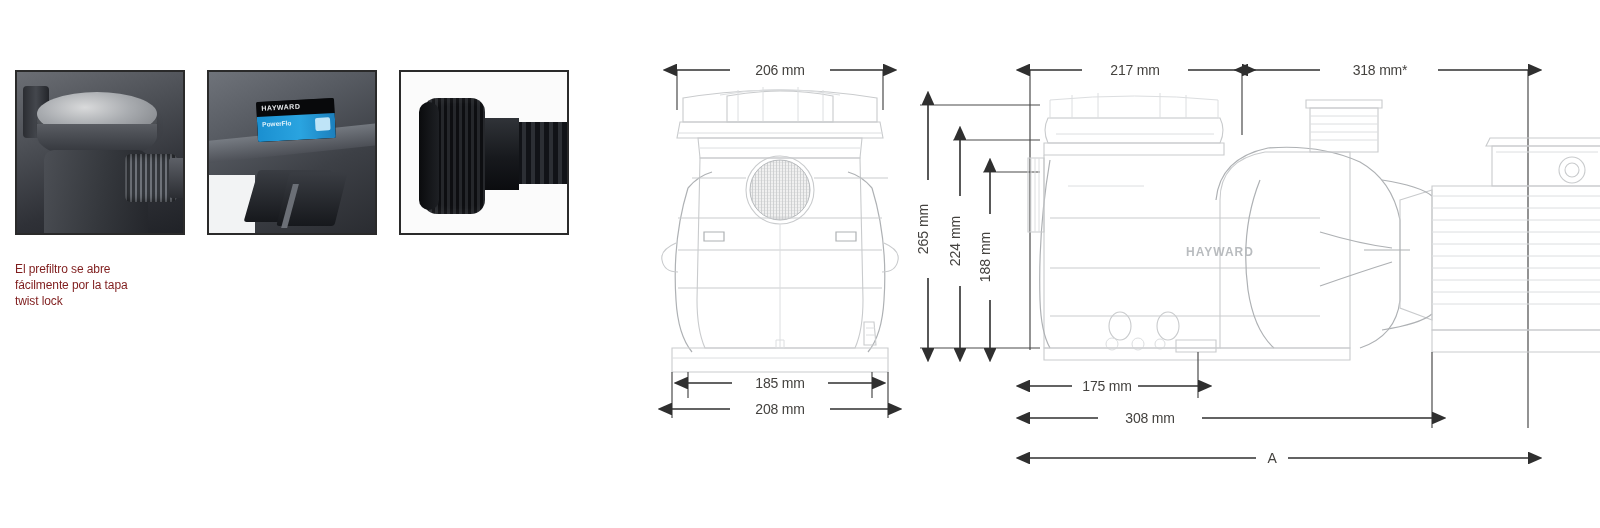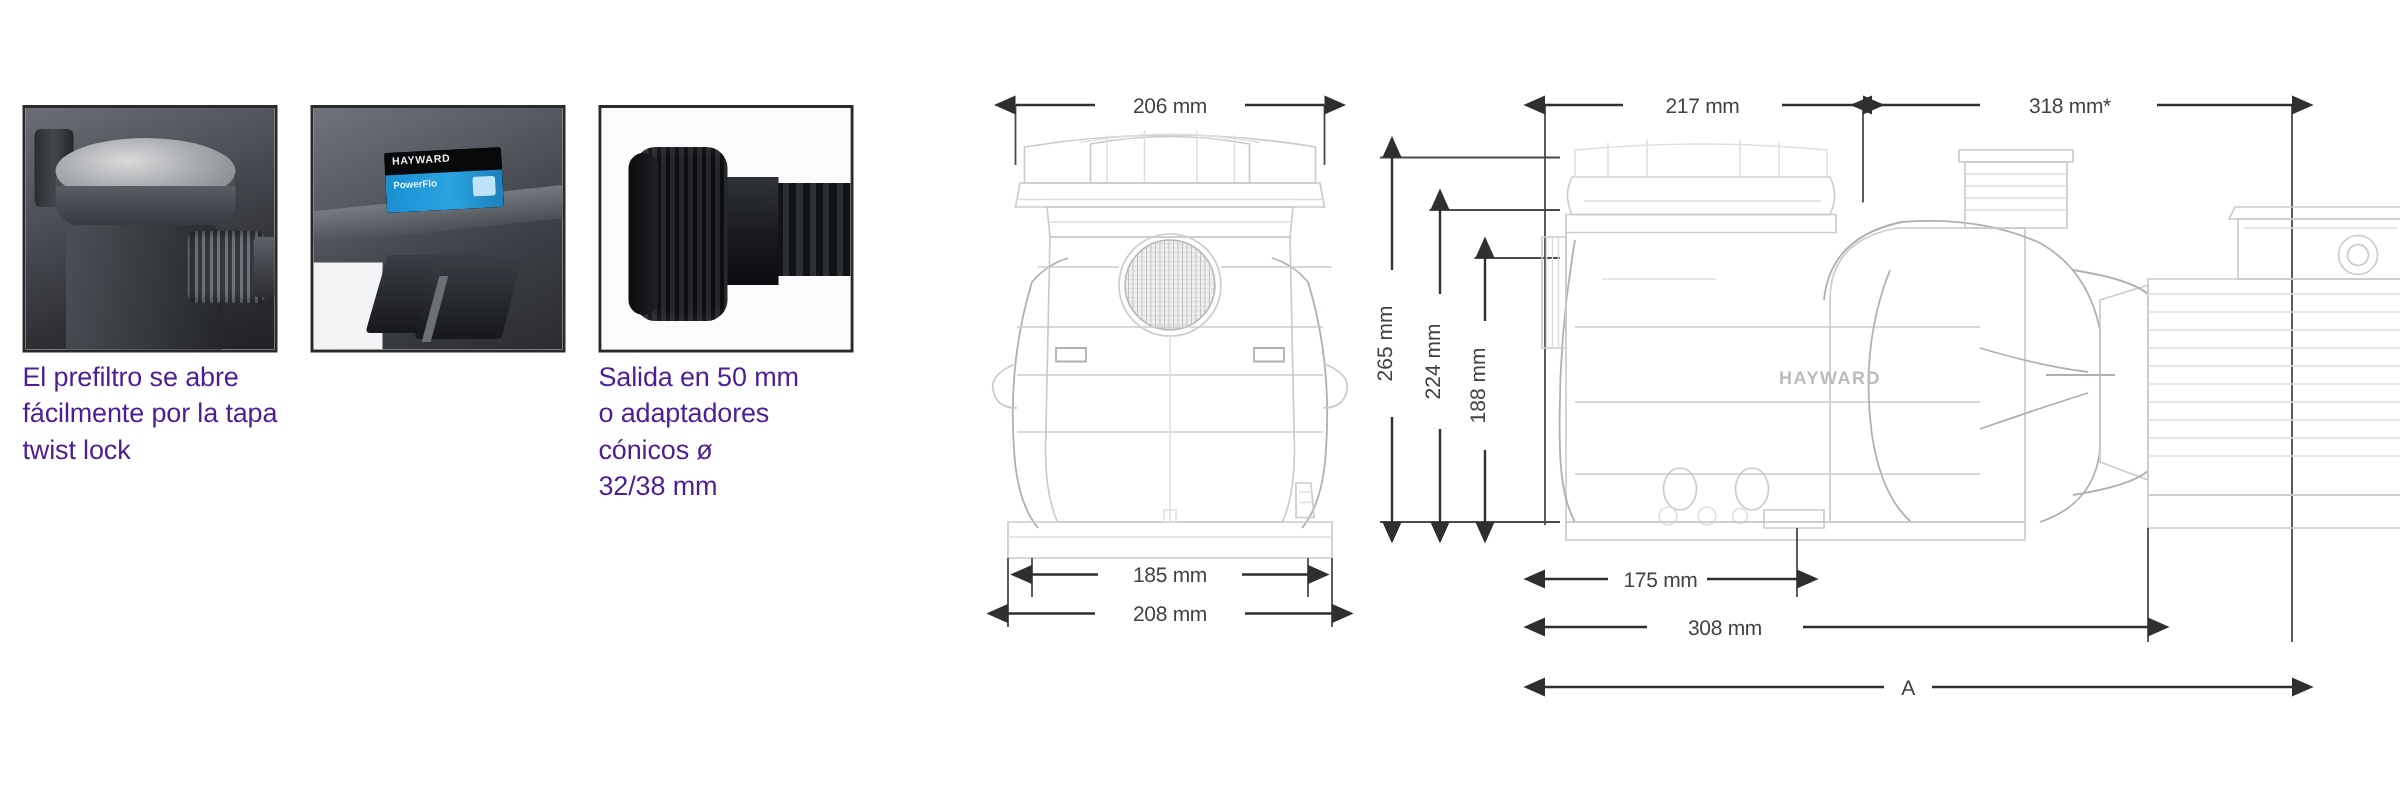--- a/index.html
+++ b/index.html
@@ -36,24 +36,24 @@
   .photo-frame {
     position: relative;
     width: 170px;
     height: 165px;
     border: 2px solid #2a2a2a;
     background: #ffffff;
     overflow: hidden;
     box-sizing: border-box;
   }
   .feature-caption {
-    margin-top: 4px;
-    font-size: 18px;
+    margin-top: 26px;
+    font-size: 12px;
     line-height: 1.35;
-    color: #4c1d95;
+    color: #7f1d1d;
     letter-spacing: -0.1px;
     white-space: pre-line;
     font-weight: 400;
   }
 
   
   .ph1-bg {
     position: absolute; inset: 0;
     background:
       linear-gradient(160deg,#6b6e74 0%, #4a4d53 38%, #2f3137 70%, #202227 100%);
@@ -257,23 +257,20 @@
   </div>
 
   <div class="feature-card c2">
     <div class="photo-frame">
       <div class="ph3-bg"></div>
       <div class="ph3-barb"></div>
       <div class="ph3-shank"></div>
       <div class="ph3-nut"></div>
       <div class="ph3-nutface"></div>
     </div>
-    <div class="feature-caption">Salida en 50 mm
-o adaptadores cónicos ø
-32/38 mm</div>
   </div>
 </div>
 
 <div id="tech-drawing">
 <svg width="980" height="528" viewBox="0 0 980 528" xmlns="http://www.w3.org/2000/svg">
   <defs>
     <marker id="ahL" markerWidth="10" markerHeight="8" refX="9" refY="4" orient="auto">
       <path d="M9,0 L9,8 L0,4 Z" fill="#2f2f2f"></path>
     </marker>
     <marker id="ahR" markerWidth="10" markerHeight="8" refX="1" refY="4" orient="auto">

